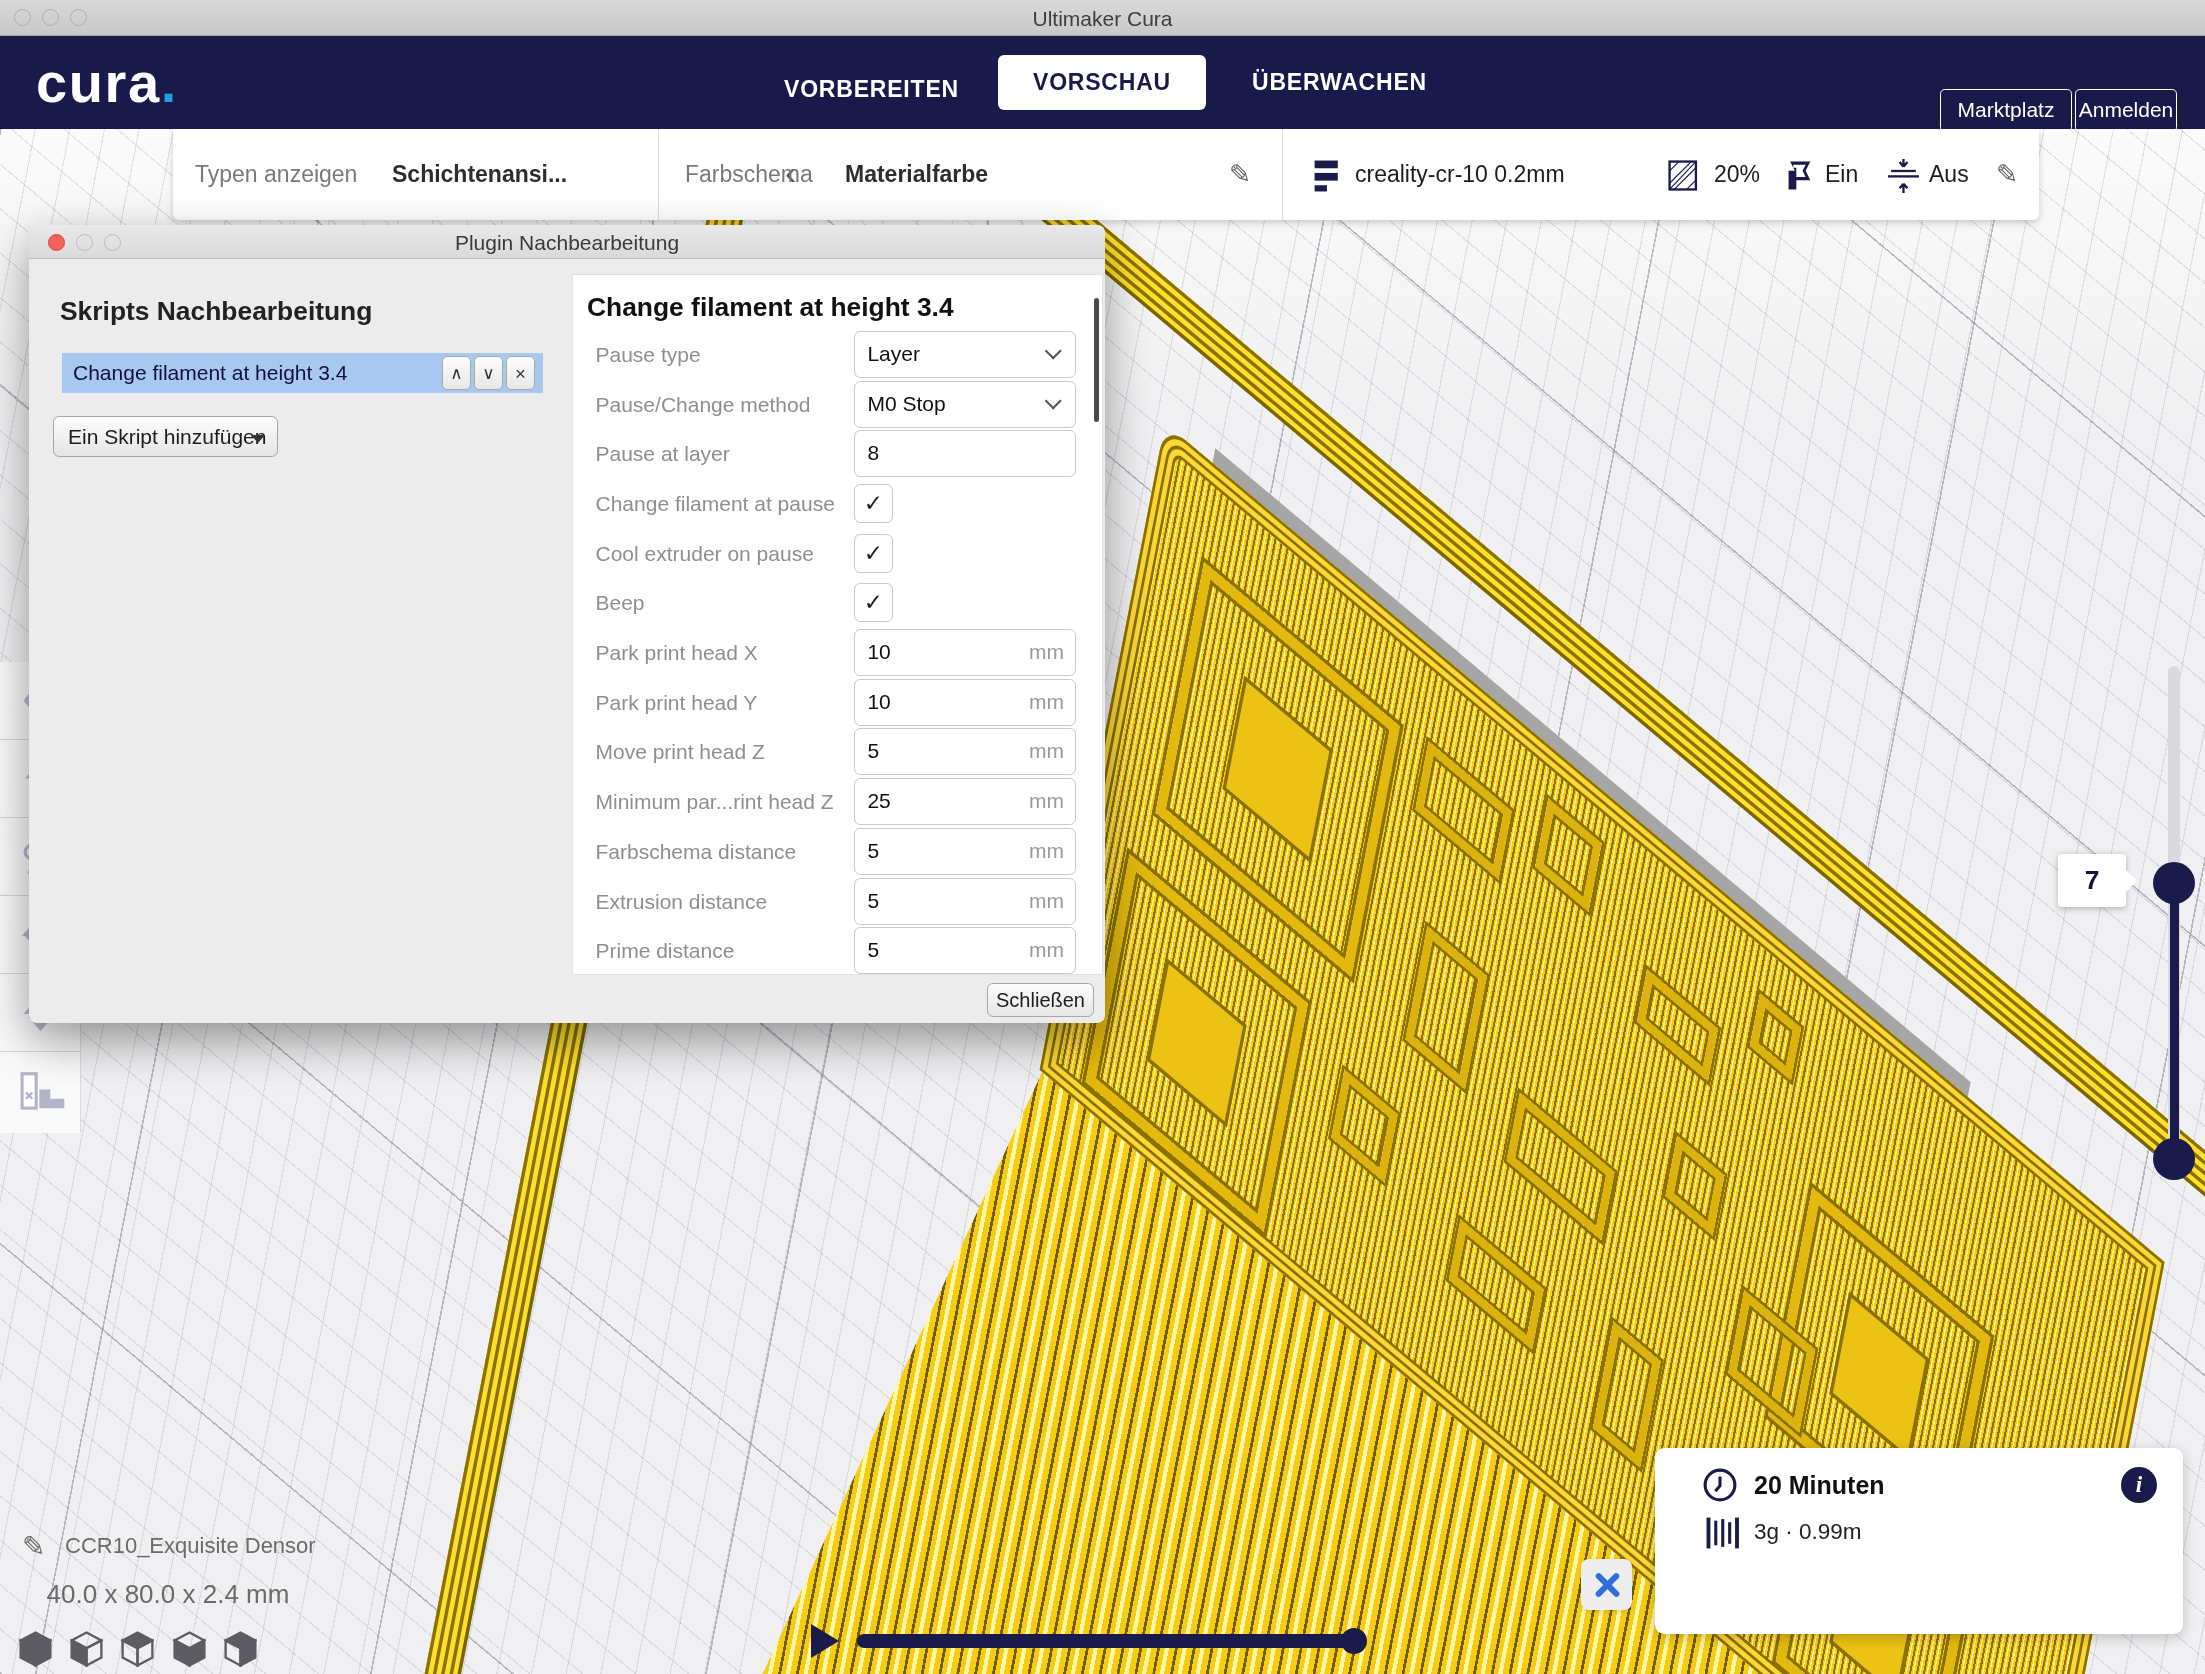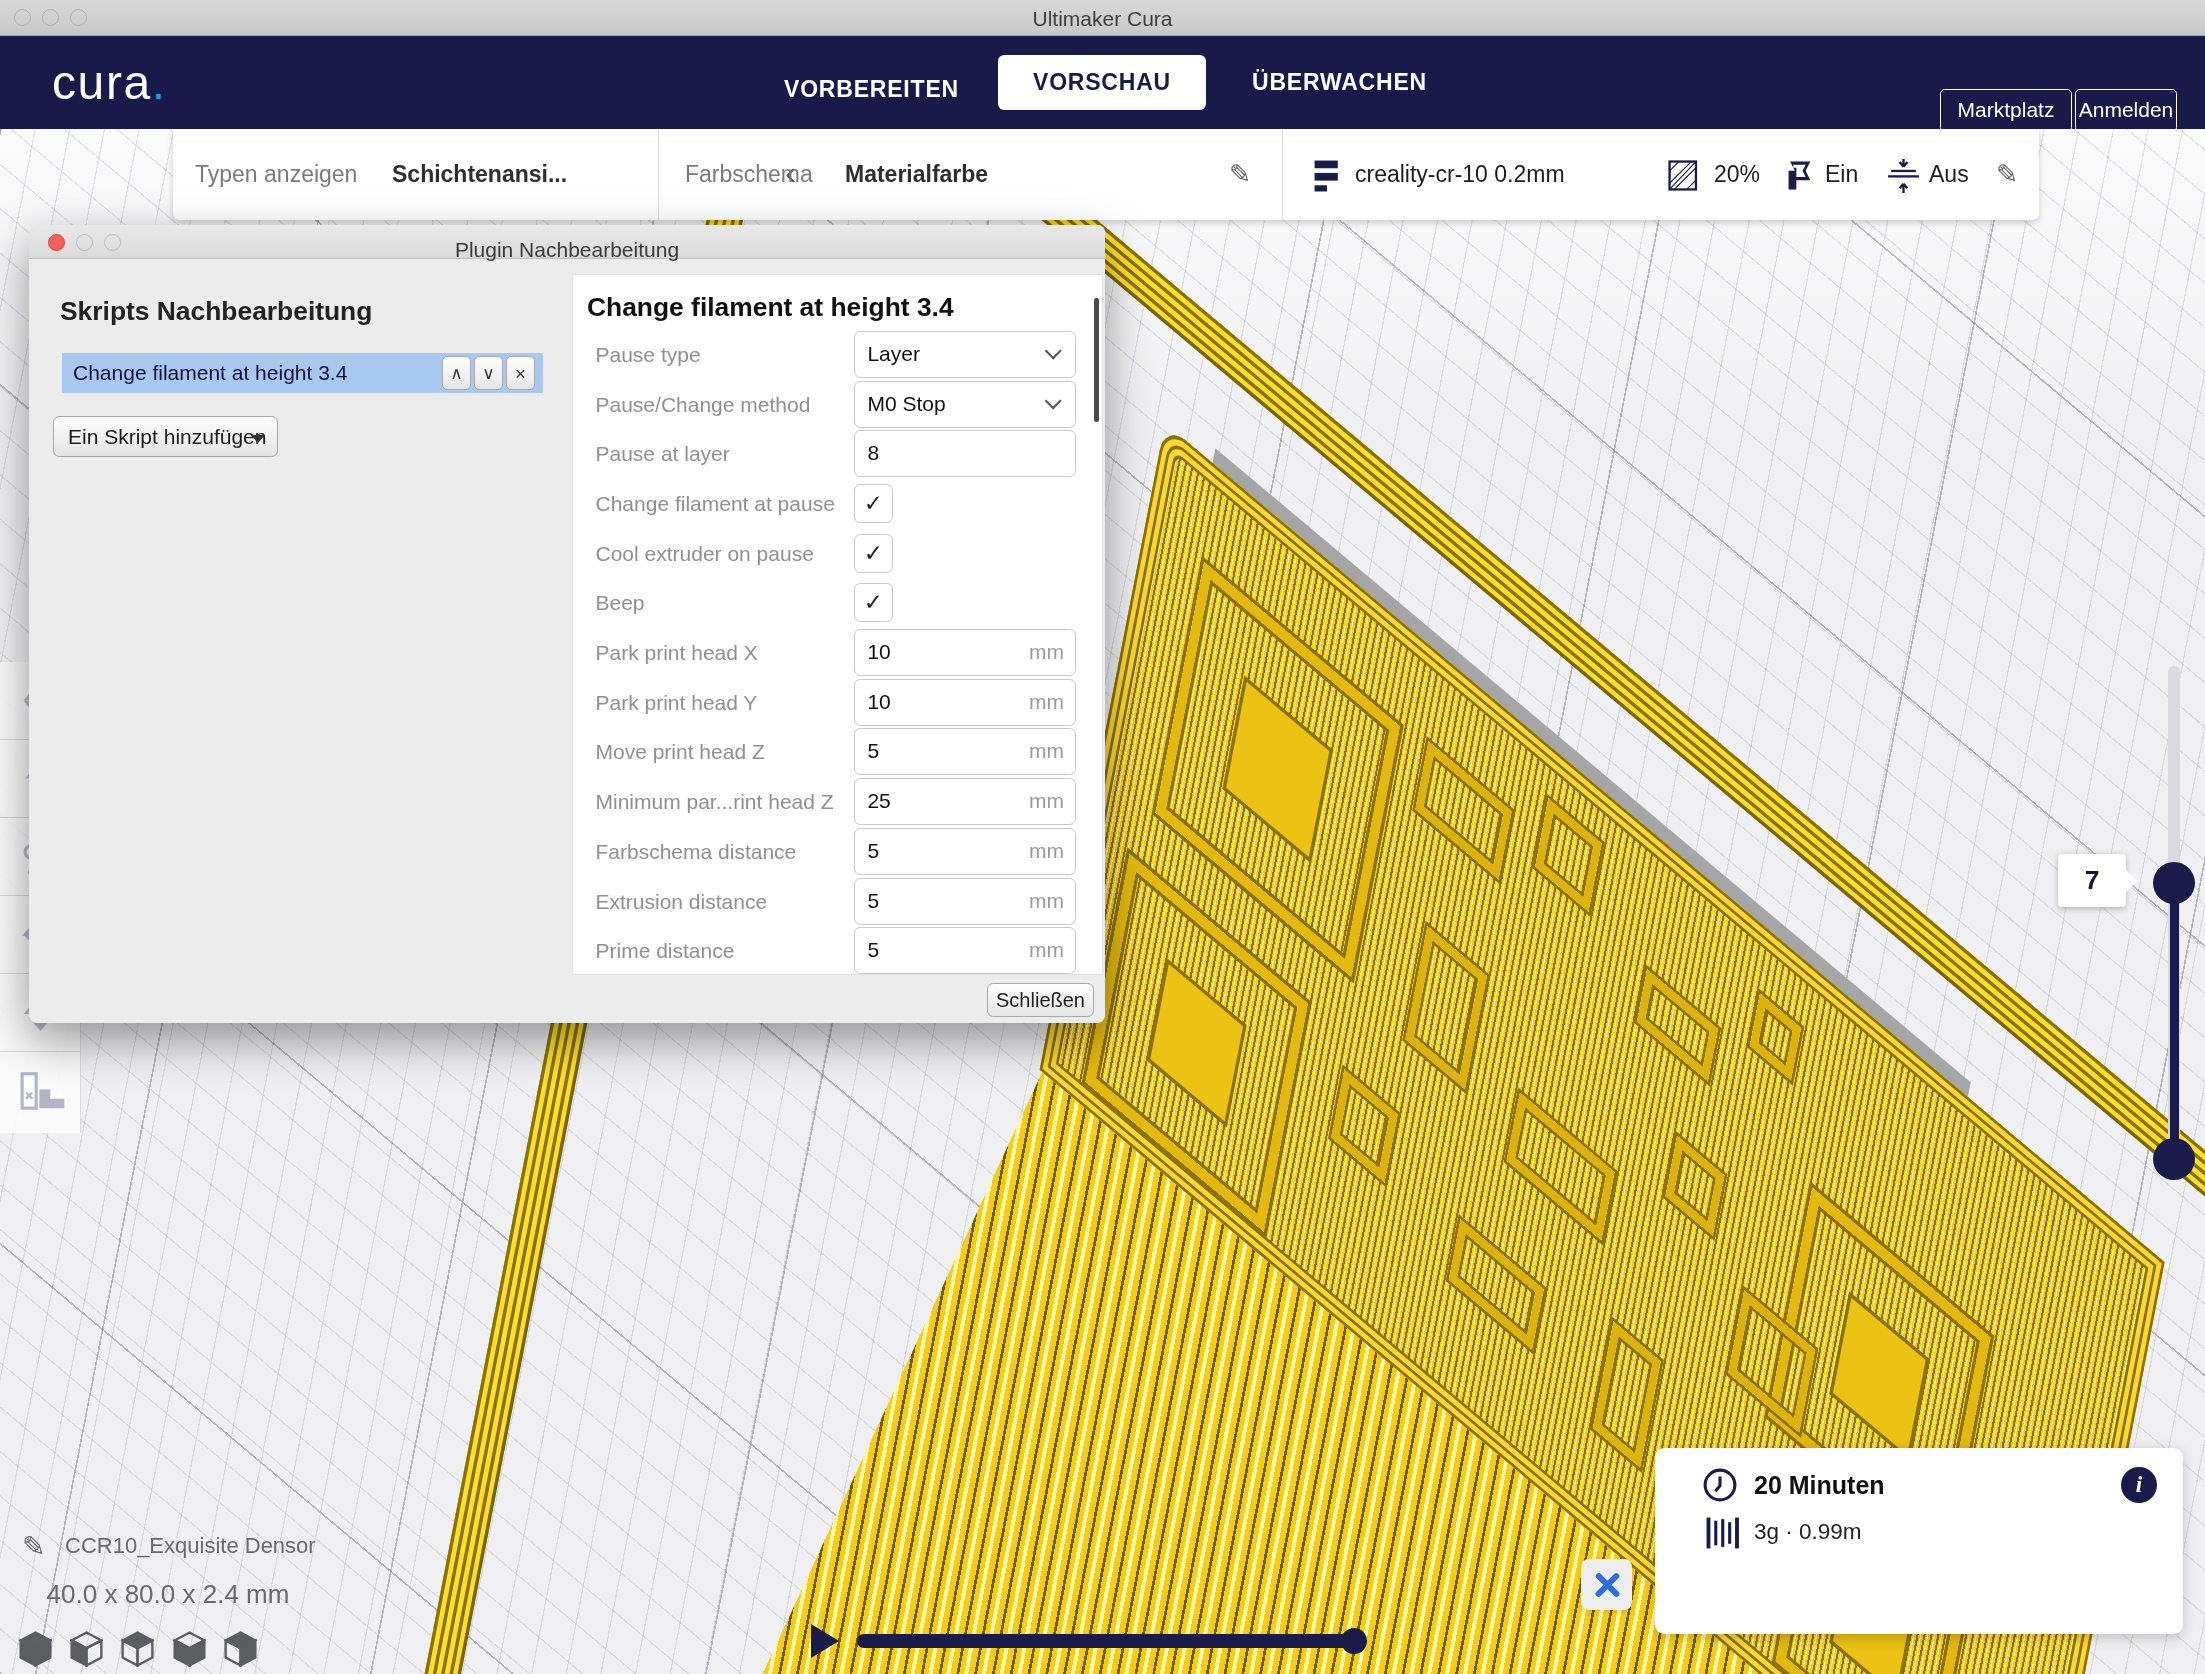--- a/index.html
+++ b/index.html
@@ -11,21 +11,21 @@
   #titlebar { position:absolute; left:0; top:0; width:2205px; height:36px;
     background:linear-gradient(#d9d9d9,#c8c8c8); border-bottom:0.8px solid #a2a2a2; z-index:40; }
   #titlebar .title { position:absolute; left:0; right:0; top:7px; text-align:center;
     font-size:21px; color:#3e3e3e; }
   .tl { position:absolute; top:9.3px; width:17px; height:17px; border-radius:50%;
     border:1.2px solid #adadb2; background:transparent; }
   #tl1{ left:14px; } #tl2{ left:42px; } #tl3{ left:70px; }
 
   
   #nav { position:absolute; left:0; top:36px; width:2205px; height:93px; background:#191a49; z-index:39; }
-  #logo { position:absolute; left:52px; top:17px; font-size:48px; font-weight:normal; color:#ffffff;
+  #logo { position:absolute; left:36px; top:17px; font-size:56px; font-weight:bold; color:#ffffff;
     letter-spacing:1.6px; line-height:59px; }
   #logo .dot { color:#1e9fe0; }
   .navtab { position:absolute; top:0; height:93px; line-height:93px; font-size:23px; font-weight:bold;
     color:#ffffff; letter-spacing:0.8px; text-align:center; }
   #tab-prepare { left:784px; width:171px;margin-top:7px; }
   #tab-preview { left:998px; width:208px; top:19.4px; height:55px; line-height:55px;
     background:#ffffff; color:#191a49; border-radius:6.2px; }
   #tab-monitor { left:1250px; width:179px; }
   .navbtn { position:absolute; top:53px; height:43px; line-height:40px; border:1.6px solid #ffffff;
     border-radius:4.7px; color:#ffffff; font-size:21px; text-align:center; }
@@ -87,21 +87,21 @@
   #toolbar .divider { position:absolute; top:0; width:0.8px; height:91px; background:#d9d9de; }
   #collapse-left { position:absolute; left:612px; top:0; height:91px; line-height:87px; font-size:34px; color:#555; }
   .pencil { position:absolute; top:0; height:91px; line-height:91px; font-size:26.4px; color:#5f5f5f; }
   .tb-icon { position:absolute; top:29.5px; }
 
   
   #dialog { position:absolute; left:29px; top:225px; width:1076px; height:798px; background:#ececec;
     border-radius:7.8px; box-shadow:0 17px 47px rgba(0,0,0,.40); z-index:30; }
   #dialog-titlebar { position:absolute; left:0; top:0; width:100%; height:34px;
     background:linear-gradient(#e9e9e9,#dadada); border-bottom:0.8px solid #bdbdbd; border-radius:7.8px 7.8px 0 0; }
-  #dialog-titlebar .dtitle { position:absolute; left:0; right:0; top:6.2px; text-align:center; font-size:21px; color:#3a3a3a;margin-top:7px; }
+  #dialog-titlebar .dtitle { position:absolute; left:0; right:0; top:6.2px; text-align:center; font-size:21px; color:#3a3a3a; }
   .dtl { position:absolute; top:8.5px; width:17px; height:17px; border-radius:50%; }
   #dtl-close { left:18.6px; background:#f8605a; border:0.8px solid #e0443e; }
   #dtl-min { left:47px; background:transparent; border:1.2px solid #b9b9be; }
   #dtl-max { left:75px; background:transparent; border:1.2px solid #b9b9be; }
 
   #scripts-heading { position:absolute; left:31px; top:71px; font-size:26.4px; font-weight:bold; color:#222; }
   #script-item { position:absolute; left:33px; top:128px; width:481px; height:40px; background:#a9c8ef;
     font-size:21px; color:#10103a; line-height:40px; padding-left:11px; }
   .mini-btn { position:absolute; top:131px; width:29px; height:34px; background:linear-gradient(#fdfdfd,#e7e7e7);
     border:0.8px solid #a9a9a9; border-radius:5.4px; text-align:center; line-height:33px; font-size:17px; color:#333; }

